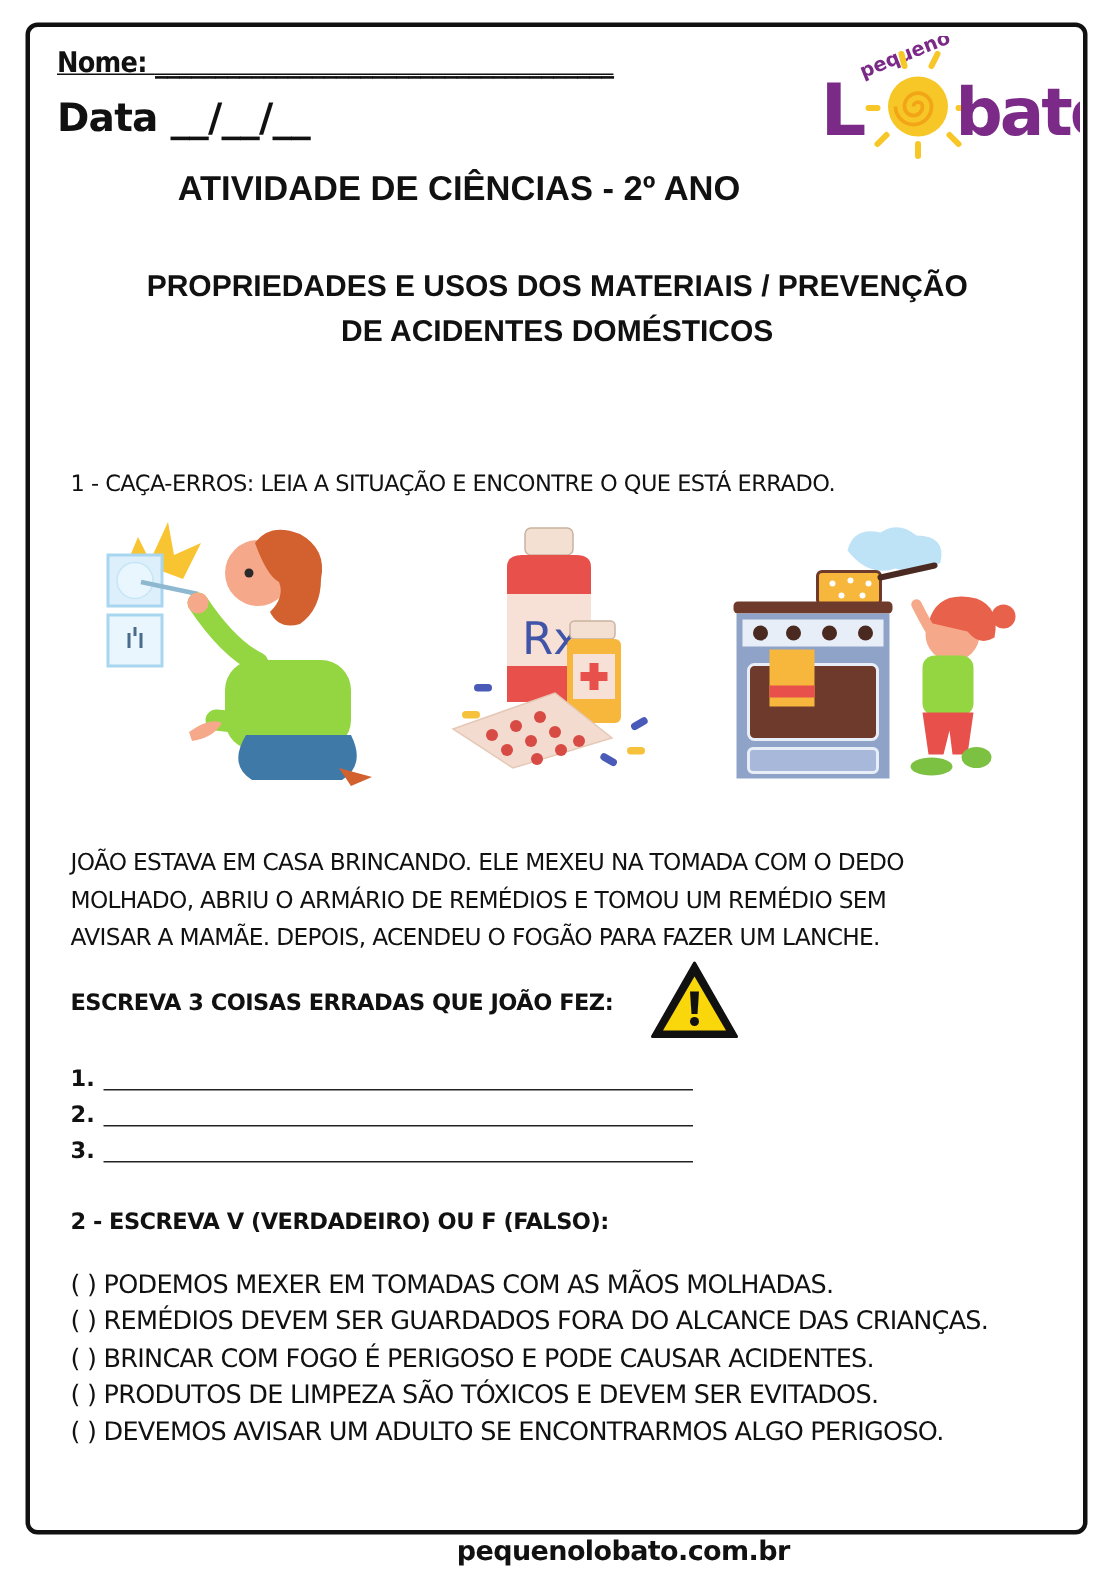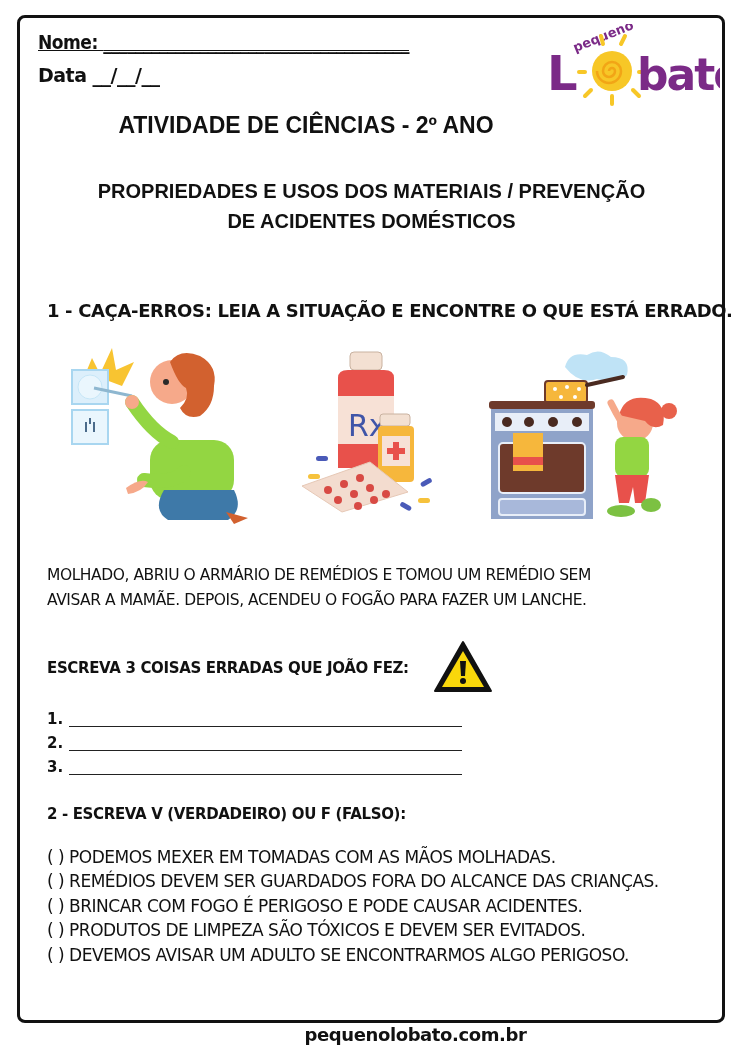--- a/index.html
+++ b/index.html
@@ -1,24 +1,24 @@
 <!DOCTYPE html>
 <html><head>
 <meta charset="utf-8">
 <style>
   html, body { margin:0; padding:0; background:#fff; }
   body { width:743px; height:1050px; position:relative; overflow:hidden; font-family:"Liberation Sans", sans-serif; color:#111; }
   .frame { position:absolute; left:17px; top:15px; width:702px; height:1002px; border:3.5px solid #111; border-radius:8px; }
   .abs { position:absolute; }
   .name-line { left:38px; top:31px; font-weight:bold; font-size:19px; letter-spacing:-0.5px; font-family:"DejaVu Sans Condensed","DejaVu Sans", sans-serif;text-decoration:underline; }
-  .date-line { left:38px; top:64px; font-weight:bold; font-size:19px; letter-spacing:-0.5px; font-family:"DejaVu Sans", sans-serif; }
+  .date-line { left:38px; top:64px; font-weight:bold; font-size:26px; letter-spacing:-0.5px; font-family:"DejaVu Sans", sans-serif; }
   .logo { left:545px; top:24px; width:175px; height:82px; }
   .title { left:0; width:612px; top:112px; text-align:center; font-weight:bold; font-size:23px; font-family:"Liberation Sans", sans-serif; }
   .subtitle { left:0; width:743px; top:176px; text-align:center; font-weight:bold; font-size:20px; line-height:30px; font-family:"Liberation Sans", sans-serif; }
-  .q1 { left:47px; top:300px; font-weight:bold; font-size:18px; letter-spacing:-0.35px; font-family:"DejaVu Sans", sans-serif; }
+  .q1 { left:47px; top:313px; font-weight:normal; font-size:15px; letter-spacing:-0.35px; font-family:"DejaVu Sans", sans-serif; }
   .ill { position:absolute; }
   .story { left:47px; top:563px; font-size:15.5px; line-height:25px; letter-spacing:-0.45px; font-family:"DejaVu Sans", sans-serif; width:660px; }
   .write3 { left:47px; top:659px; font-weight:bold; font-size:15px; letter-spacing:-0.35px; font-family:"DejaVu Sans", sans-serif; }
   .warn { left:433px; top:640px; width:60px; height:54px; }
   .answer-lines { left:47px; top:707px; font-weight:bold; font-size:15px; line-height:24px; font-family:"DejaVu Sans", sans-serif; }
   .answer-lines .row { display:flex; align-items:flex-end; }
   .answer-lines .blank { display:inline-block; width:393px; border-bottom:1.3px solid #222; height:16px; margin-left:6px; margin-bottom:4px; }
   .q2 { left:47px; top:805px; font-weight:bold; font-size:15px; letter-spacing:-0.35px; font-family:"DejaVu Sans", sans-serif; }
   .tf { left:47px; top:845px; font-size:17px; line-height:24.4px; letter-spacing:-0.5px; font-family:"DejaVu Sans", sans-serif; }
   .footer { left:0; width:743px; top:1024px; text-align:center; font-weight:bold; font-size:18px; letter-spacing:-0.4px; font-family:"DejaVu Sans", sans-serif;padding-left:44px; }
@@ -145,20 +145,21 @@
     <circle cx="184" cy="66" r="8" fill="#E8614B"></circle>
     <path d="M126 58 q10 20 18 30" stroke="#F6A98A" stroke-width="7" fill="none" stroke-linecap="round"></path>
     <rect x="130" y="92" width="34" height="40" rx="8" fill="#93D642"></rect>
     <path d="M130 130 h34 l-4 28 h-10 l-2 -16 l-4 16 h-10z" fill="#E8514B"></path>
     <ellipse cx="136" cy="166" rx="14" ry="6" fill="#7CC142"></ellipse>
     <ellipse cx="166" cy="160" rx="10" ry="7" fill="#7CC142"></ellipse>
   </svg>
 </div>
 
 <div class="abs story">
+  <div>JOÃO ESTAVA EM CASA BRINCANDO. ELE MEXEU NA TOMADA COM O DEDO</div>
   <div>MOLHADO, ABRIU O ARMÁRIO DE REMÉDIOS E TOMOU UM REMÉDIO SEM</div>
   <div>AVISAR A MAMÃE. DEPOIS, ACENDEU O FOGÃO PARA FAZER UM LANCHE.</div>
 </div>
 
 <div class="abs write3">ESCREVA 3 COISAS ERRADAS QUE JOÃO FEZ:</div>
 <div class="abs warn">
   <svg width="60" height="54" viewBox="0 0 60 54">
     <path d="M30 2 L58 51 H2 Z" fill="#111" stroke="#111" stroke-width="2" stroke-linejoin="round"></path>
     <path d="M30 11 L51 47 H9 Z" fill="#F9D70B"></path>
     <path d="M27 21 h6 l-1 15 h-4 z" fill="#111"></path>

